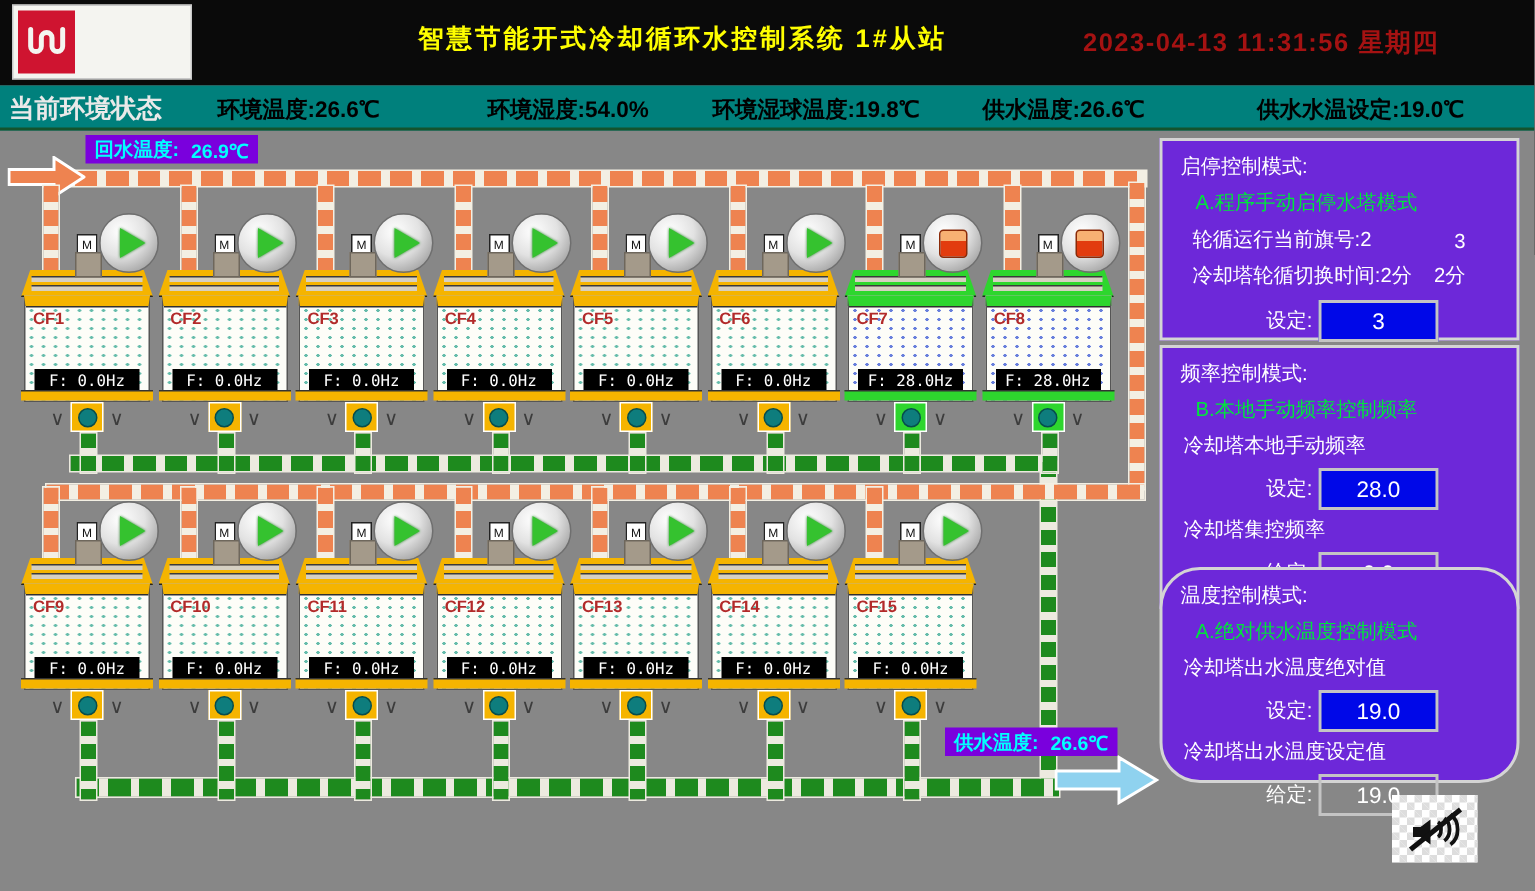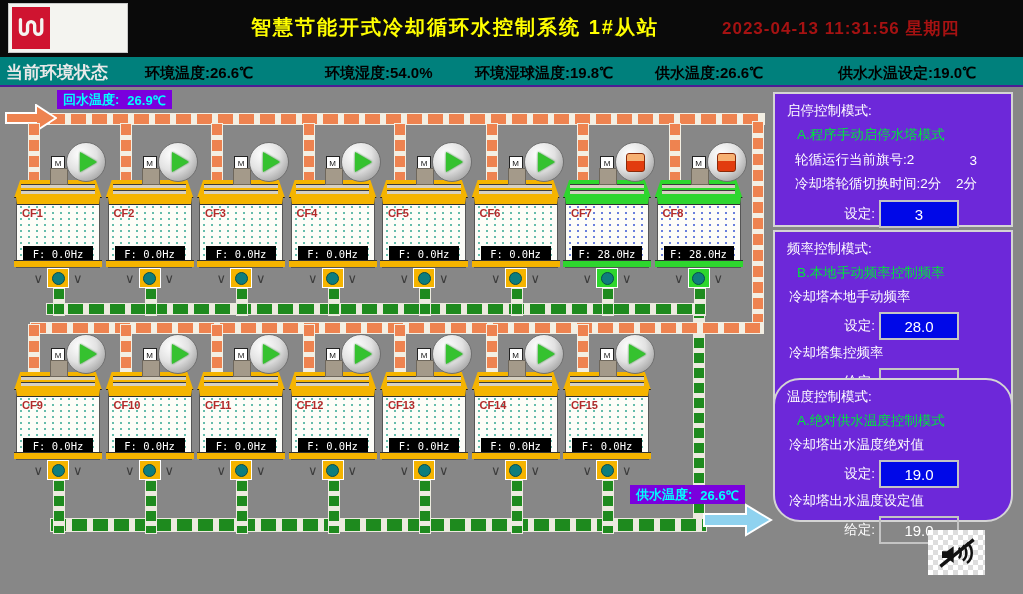--- a/index.html
+++ b/index.html
@@ -7,26 +7,26 @@
        font-family:"Liberation Sans",sans-serif;-webkit-font-smoothing:none;}
   
   #header{position:absolute;left:0;top:0;width:1023px;height:57px;background:#0a0a0a;}
   #logo{position:absolute;left:8px;top:3px;width:118px;height:48px;background:#f4f4f0;
         display:flex;align-items:center;border:1px solid #c8c8c8;}
   #logo-mark{width:38px;height:42px;background:#cf1430;margin-left:3px;display:flex;align-items:center;justify-content:center;}
   #logo-texts{margin-left:4px;line-height:1;}
   #logo-name{font-weight:bold;font-size:23px;color:#111;letter-spacing:1px;}
   #logo-sub{font-weight:bold;font-size:15px;color:#111;margin-top:2px;}
   #title{position:absolute;left:175px;top:14px;width:560px;text-align:center;
-         color:#ffff00;font-size:20px;font-weight:bold;letter-spacing:2px;}
+         color:#ffff00;font-size:17px;font-weight:bold;letter-spacing:2px;}
   #datetime{position:absolute;left:722px;top:17px;width:290px;color:#a51212;
             font-size:17px;font-weight:bold;letter-spacing:1px;}
   
   #statusbar{position:absolute;left:0;top:57px;width:1023px;height:28px;background:#00807c;
-             border-bottom:2px solid #4c1d95;text-decoration:underline;}
+             border-bottom:2px solid #14532d;text-decoration:underline;}
   .sb-title{position:absolute;left:6px;top:4px;font-size:17px;font-weight:bold;color:#e9e9e9;}
   .sb-item{position:absolute;top:7px;font-size:15px;font-weight:bold;color:#000;}
   
   .pbox{position:absolute;left:773px;width:240px;background:#6d28d9;border:2px solid #d4d4d4;
         box-sizing:border-box;color:#fff;font-size:13.5px;padding:6px 10px 4px 10px;}
   #pbox1{top:92px;height:135px;}
   #pbox2{top:230px;height:176px;}
   #pbox3{top:378px;height:144px;border-radius:27px;}
   .ptitle{margin:2px 0 6px 2px;}
   .pmode{color:#00e53c;margin:2px 0 6px 12px;}

